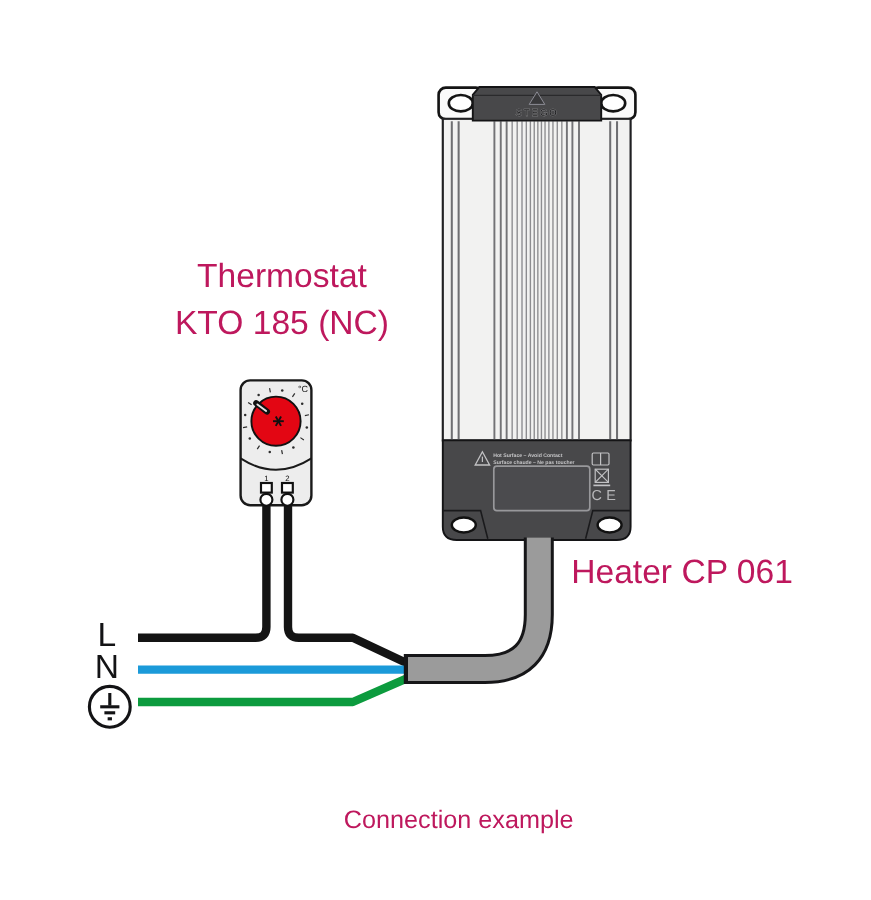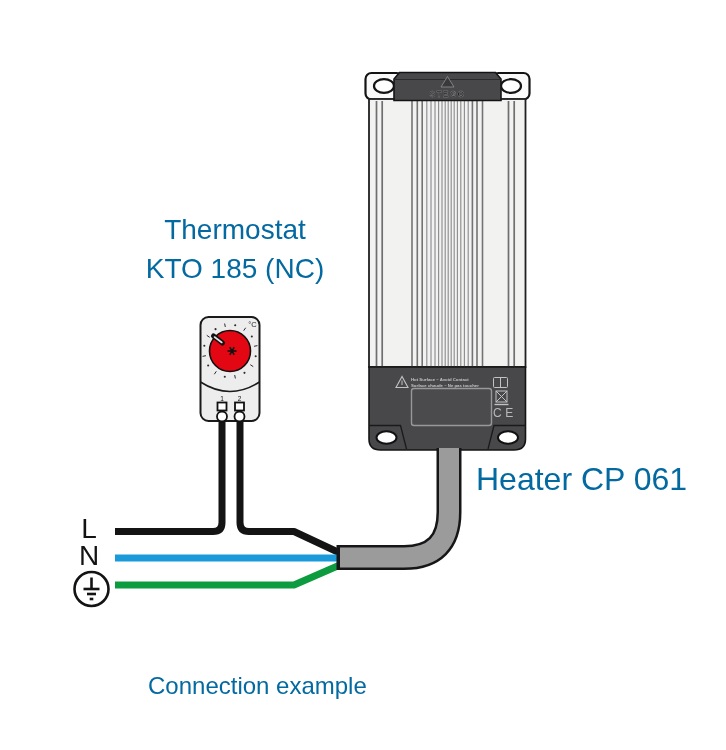--- a/index.html
+++ b/index.html
@@ -2,24 +2,24 @@
 <html><head>
 <meta charset="utf-8">
 <style>
   html,body{margin:0;padding:0;}
   body{
     width:726px;height:750px;background:#ffffff;position:relative;overflow:hidden;
     font-family:"Liberation Sans", sans-serif;
   }
   .stage{position:absolute;inset:0;}
   svg{position:absolute;left:0;top:0;}
-  .lbl{position:absolute;color:#0369a1;}
+  .lbl{position:absolute;color:#be185d;}
   .thermo-lbl{left:85px;top:210px;width:300px;text-align:center;font-size:28px;line-height:39px;}
-  .heater-lbl{left:476px;top:461px;font-size:32px;white-space:nowrap;}
-  .caption{left:148px;top:672px;width:330px;text-align:left;font-size:24px;}
+  .heater-lbl{left:476px;top:461px;font-size:28px;white-space:nowrap;}
+  .caption{left:148px;top:672px;width:330px;text-align:right;font-size:21px;}
   .term-lbl{position:absolute;left:74px;width:30px;text-align:center;font-size:28px;color:#131315;}
   .term-l{top:513px;}
   .term-n{top:540px;}
 </style>
 </head>
 <body>
 
 <div class="stage">
 
   <svg id="diagram" width="726" height="750" viewBox="0 0 726 750">

